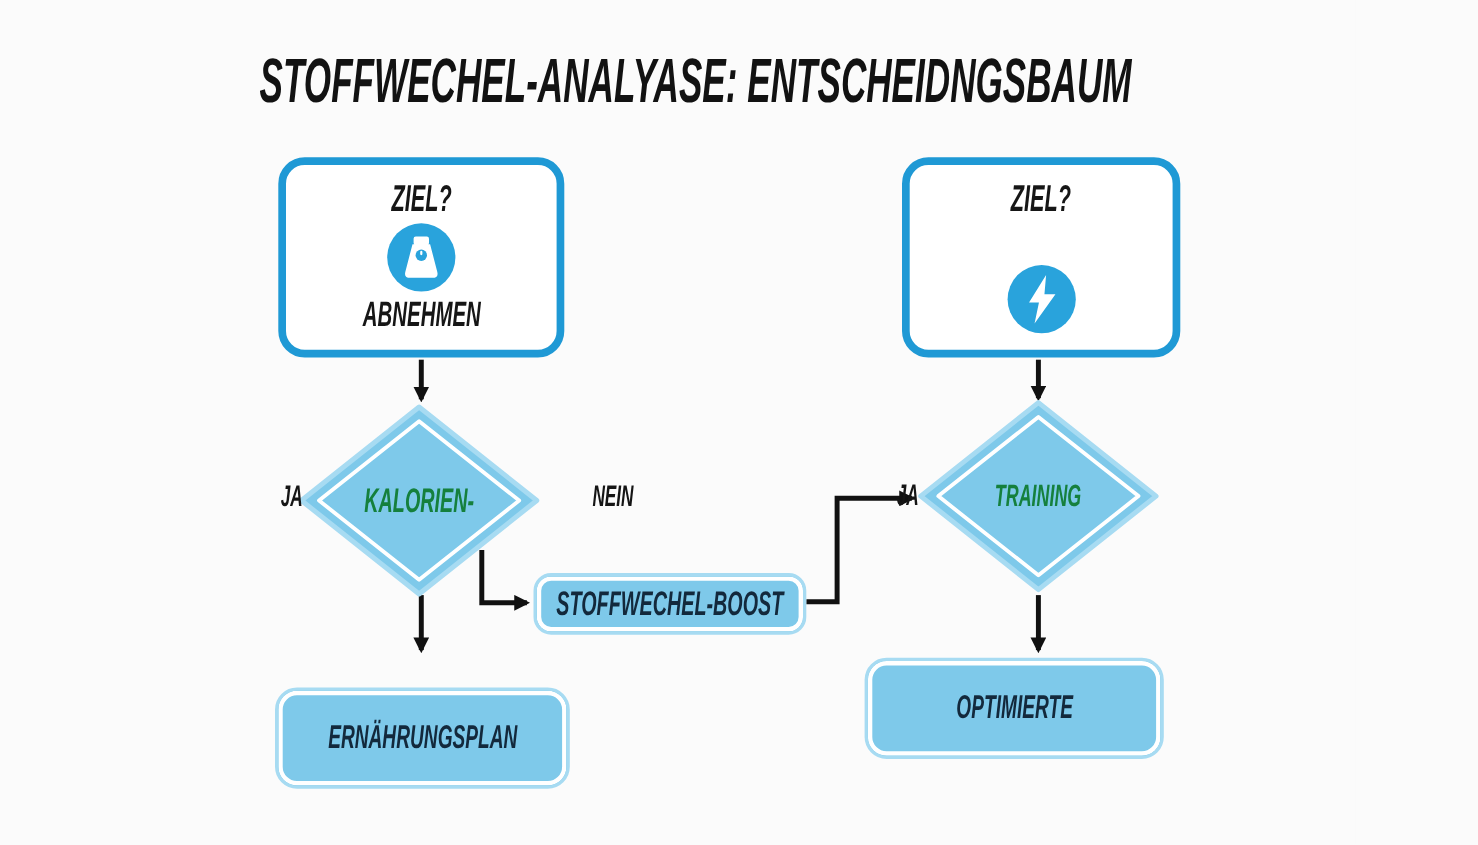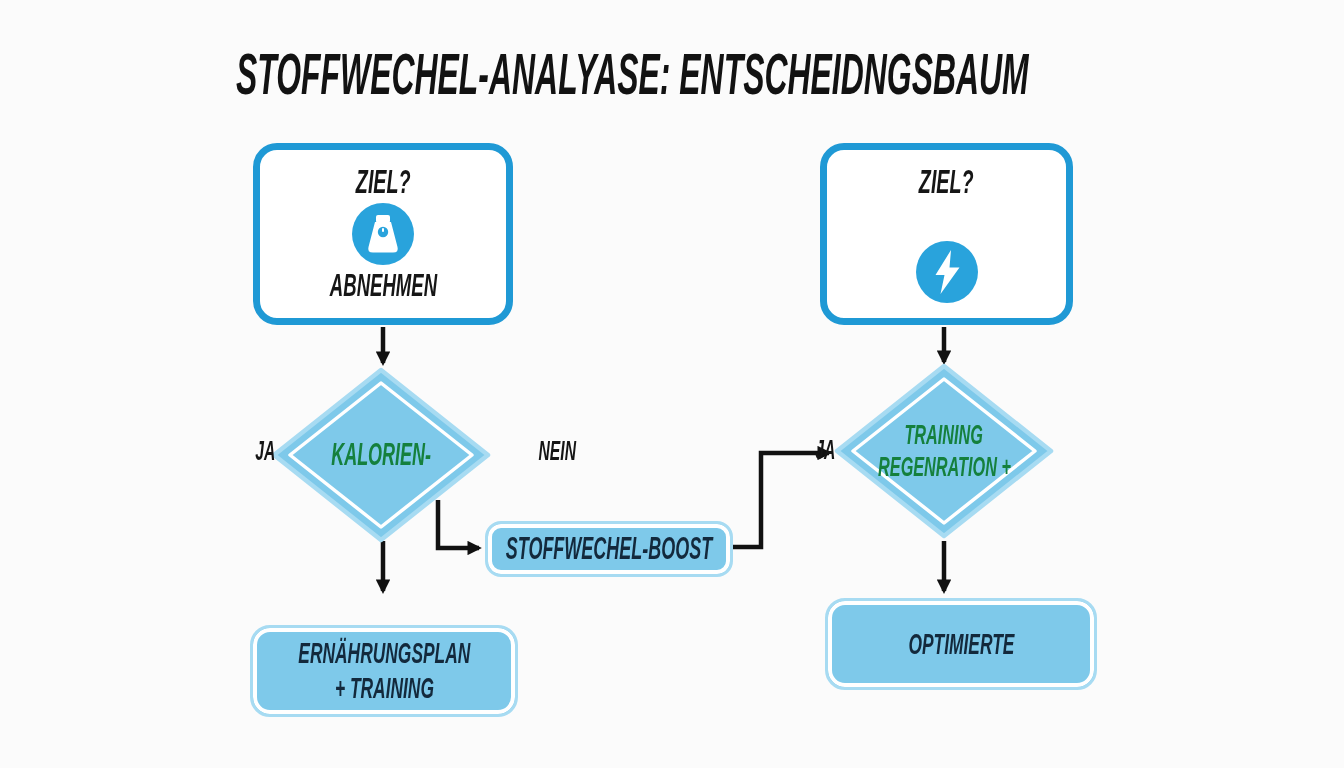--- a/index.html
+++ b/index.html
@@ -161,40 +161,38 @@
     </div>
   </div>
 
   <div class="diamond diamond-right" style="left:834px; top:363px;">
     <svg class="dshape" width="220" height="176" viewBox="0 0 220 176">
       <polygon points="110,3 217,88 110,173 3,88" fill="#7ec9ea" stroke="#a7dbf2" stroke-width="4.5" stroke-linejoin="round"></polygon>
       <polygon points="110,16 201,88 110,160 19,88" fill="none" stroke="#ffffff" stroke-width="3.5" stroke-linejoin="round"></polygon>
     </svg>
     <div class="dtext">
       <div class="line"><span class="ctext">TRAINING</span></div>
-      <div class="line"><span class="ctext">REGENRATION +</span></div>
     </div>
   </div>
 
   <div class="edge-label" style="left:203px; top:436px;">
     <span class="ctext">JA</span>
   </div>
   <div class="edge-label" style="left:510px; top:436px;">
     <span class="ctext">NEIN</span>
   </div>
   <div class="edge-label" style="left:763px; top:435px;">
     <span class="ctext">JA</span>
   </div>
 
   <div class="lightbox boost-box" style="left:485px; top:521px; width:248px; height:56px;">
     <div class="line"><span class="ctext">STOFFWECHEL-BOOST</span></div>
   </div>
 
   <div class="lightbox result-box" style="left:250px; top:625px; width:268px; height:92px;">
     <div class="line"><span class="ctext">ERNÄHRUNGSPLAN</span></div>
-    <div class="line"><span class="ctext">+ TRAINING</span></div>
   </div>
 
-  <div class="lightbox result-box" style="left:825px; top:598px; width:272px; height:92px;">
+  <div class="lightbox result-box" style="left:786px; top:598px; width:272px; height:92px;">
     <div class="line"><span class="ctext">OPTIMIERTE</span></div>
   </div>
 
 </div>
 
 </body></html>

